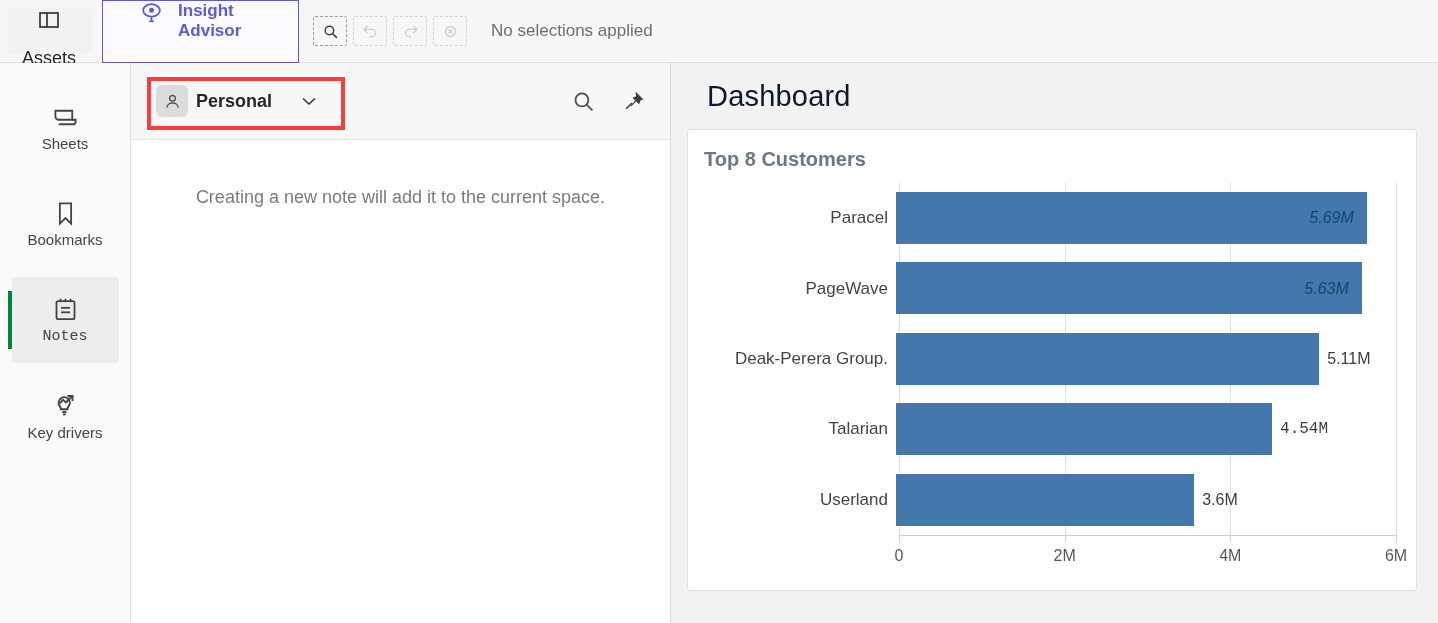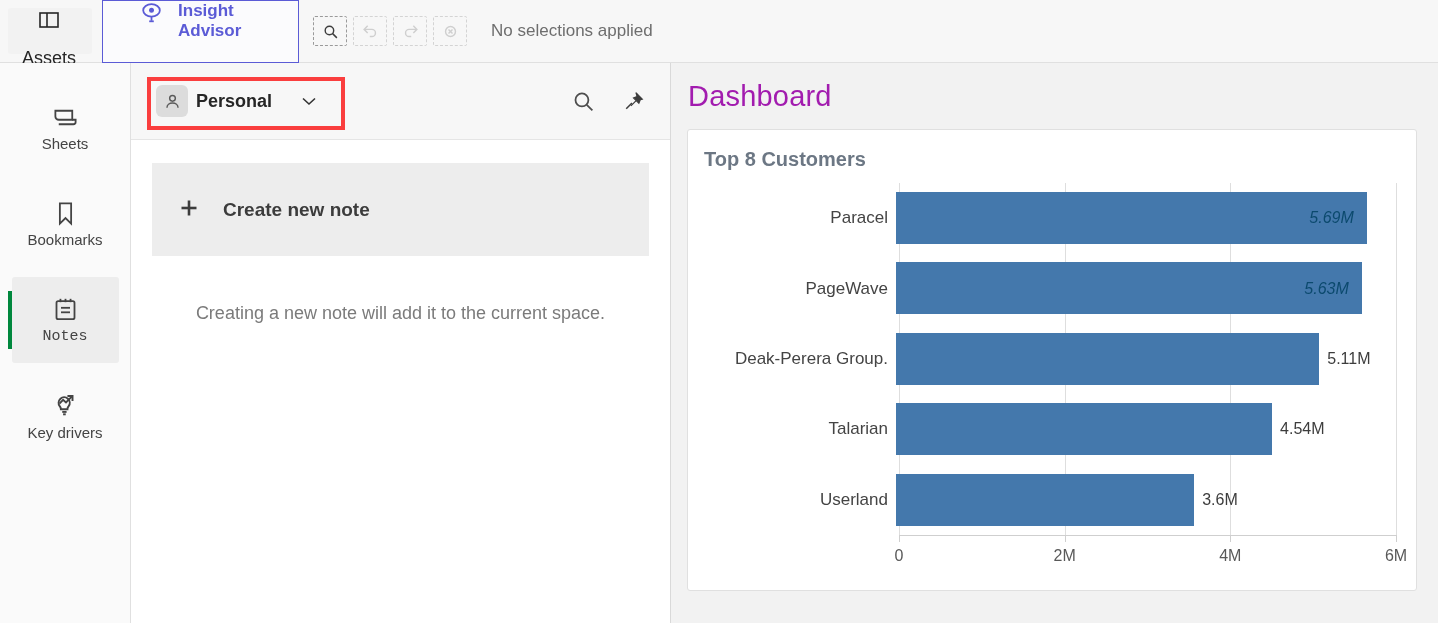--- a/index.html
+++ b/index.html
@@ -108,21 +108,21 @@
   .create-note .lbl { font-size:19px; font-weight:bold; color:#3c3c3c; }
   .notes-hint {
     margin-top:47px; text-align:center; font-size:18px; color:#7b7b7b;
   }
 
   
   .content {
     position:absolute; left:671px; top:63px; width:767px; height:560px;
     background:#f2f2f2; padding:17px 23px 0 16px;
   }
-  .dash-title { font-size:29px; color:#a21caf; margin:0 0 16px 1px; letter-spacing:.2px; }
+  .dash-title { font-size:29px; color:#0f172a; margin:0 0 16px 20px; letter-spacing:.2px; }
 
   .chart-card {
     position:relative; width:730px; height:462px;
     background:#ffffff; border:1px solid #e0e0e0; border-radius:3px;
     padding:18px 22px 10px 16px;
   }
   .chart-title {
     font-size:20px; font-weight:bold; color:#6c7784; margin-bottom:12px;
   }
 
@@ -302,29 +302,20 @@
           <svg width="23" height="23" viewBox="0 0 24 24" fill="#3d3d3d" stroke="#3d3d3d" stroke-width="1.2">
             <path d="M14.5 2.8l6.7 6.7-2.1.6-1.5 3.7-2.8-2.8-5.5 5.5 5.5-5.5-2.8-2.8 3.7-1.5z"></path>
             <line x1="10.4" y1="13.6" x2="4.4" y2="19.6" stroke-width="1.6"></line>
           </svg>
         </span>
       </div>
 
       <div class="redbox"></div>
     </div>
 
-    <div class="create-note">
-      <span>
-        <svg width="24" height="24" viewBox="0 0 24 24" stroke="#3c3c3c" stroke-width="2.6">
-          <line x1="12" y1="4.5" x2="12" y2="19.5"></line>
-            <line x1="4.5" y1="12" x2="19.5" y2="12"></line>
-        </svg>
-      </span>
-      <span class="lbl">Create new note</span>
-    </div>
 
     <div class="notes-hint">Creating a new note will add it to the current space.</div>
   </div>
 
   <div class="content">
     <div class="dash-title">Dashboard</div>
 
     <div class="chart-card">
       <div class="chart-title">Top 8 Customers</div>
       <div class="plot">
@@ -354,21 +345,21 @@
               <div class="cat">Deak-Perera Group.</div>
               <div class="bar-wrap">
                 <div class="bar" style="left: 0px; width: 423.278px; background: rgb(68, 120, 172);"></div>
                 <div class="val outside" style="left: 431.278px;">5.11M</div>
               </div>
             </div>
             <div class="row">
               <div class="cat">Talarian</div>
               <div class="bar-wrap">
                 <div class="bar" style="left: 0px; width: 376.063px; background: rgb(68, 120, 172);"></div>
-                <div class="val outside" style="left: 384.063px;">4.54M</div>
+                <div class="val outside" style="left: 384.063px; font-family: Liberation Mono, monospace;">4.54M</div>
               </div>
             </div>
             <div class="row">
               <div class="cat">Userland</div>
               <div class="bar-wrap">
                 <div class="bar" style="left: 0px; width: 298.2px; background: rgb(68, 120, 172);"></div>
                 <div class="val outside" style="left: 306.2px;">3.6M</div>
               </div>
             </div>
           </div>

